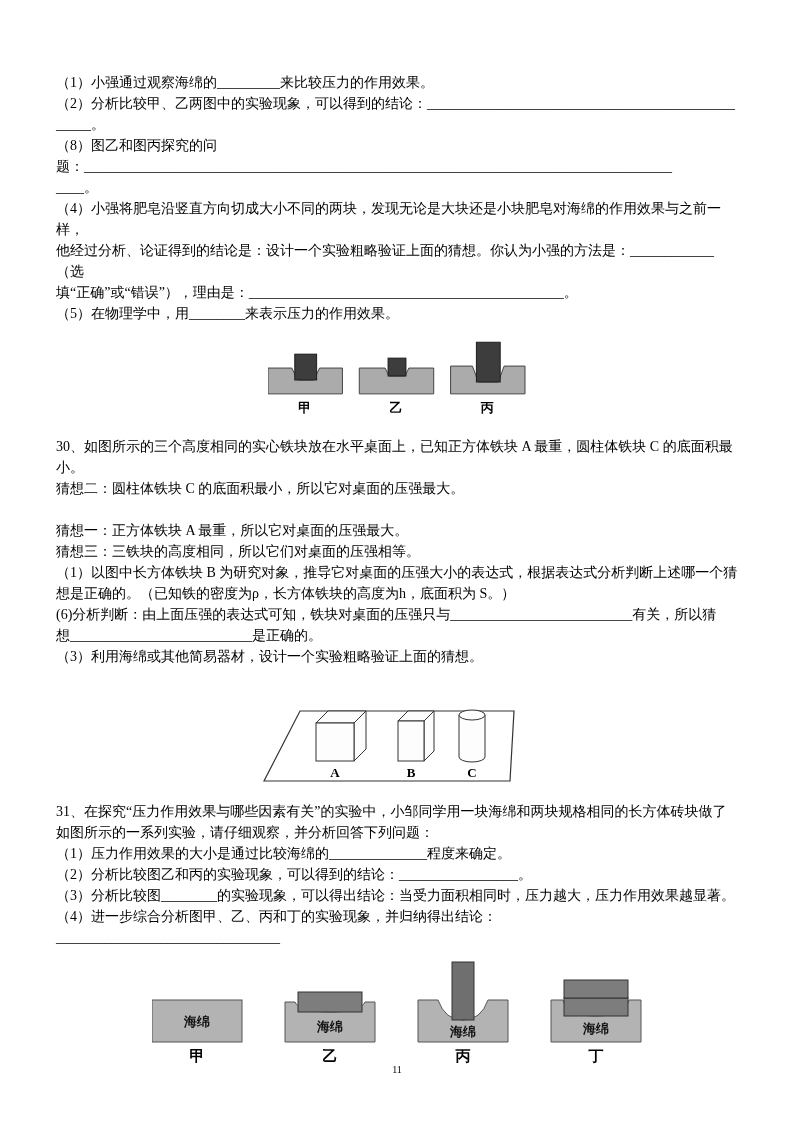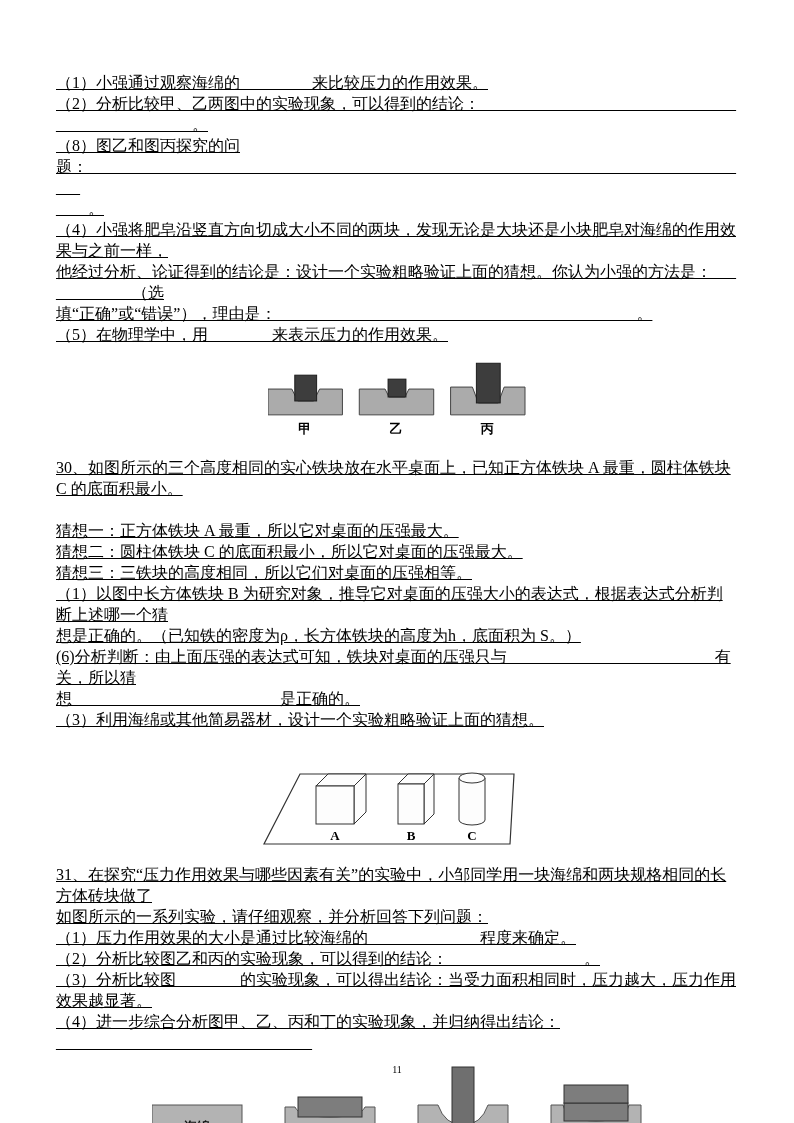--- a/index.html
+++ b/index.html
@@ -10,25 +10,24 @@
     color: #000;
   }
   .page {
     position: relative;
     width: 794px; height: 1123px;
     padding: 72px 56px 0 56px;
     overflow: hidden;
     background: #fff;
   }
   .line {
-    font-size: 16px;
+    font-size: 14px;
     line-height: 21px;
     word-break: break-all;
     white-space: normal;
-    text-decoration: underline;
   }
   .sp { margin-top: 21px; }
   .fig { text-align: center; }
   .fig1 { margin: 10px 0 14px 0; }
   .fig2 { margin: 8px 0 10px 0; }
   .fig3 { margin: 12px 0 6px 0; }
   svg text { font-family: "Liberation Serif", "DejaVu Serif", serif; }
   .page-number {
     position: absolute; left: 0; right: 0; top: 1064px;
     text-align: center; font-size: 10px;
@@ -71,22 +70,22 @@
       <g transform="translate(184,0)">
         <path d="M0,32 H22 L28,48 H48 L54,32 H75 V60 H0 Z" stroke="#444" stroke-width="1" fill="#ababab"></path>
         <rect x="26" y="8" width="24" height="40" stroke="#1c1c1c" fill="#3d3d3d"></rect>
         <text x="37" y="78" text-anchor="middle" font-size="13" font-weight="bold">丙</text>
       </g>
     </svg>
   </figure>
 
   <section>
     <p class="line">30、如图所示的三个高度相同的实心铁块放在水平桌面上，已知正方体铁块 A 最重，圆柱体铁块 C 的底面积最小。</p>
+    <p class="line">猜想二：圆柱体铁块 C 的底面积最小，所以它对桌面的压强最大。</p>
     <p class="line sp">猜想一：正方体铁块 A 最重，所以它对桌面的压强最大。</p>
-    <p class="line">猜想二：圆柱体铁块 C 的底面积最小，所以它对桌面的压强最大。</p>
     <p class="line">猜想三：三铁块的高度相同，所以它们对桌面的压强相等。</p>
     <p class="line">（1）以图中长方体铁块 B 为研究对象，推导它对桌面的压强大小的表达式，根据表达式分析判断上述哪一个猜</p>
     <p class="line">想是正确的。（已知铁的密度为ρ，长方体铁块的高度为h，底面积为 S。）</p>
     <p class="line">(6)分析判断：由上面压强的表达式可知，铁块对桌面的压强只与__________________________有关，所以猜</p>
     <p class="line">想__________________________是正确的。</p>
     <p class="line">（3）利用海绵或其他简易器材，设计一个实验粗略验证上面的猜想。</p>
   </section>
 
   <figure class="fig fig2">
     <svg width="290" height="112" viewBox="0 0 290 112">

